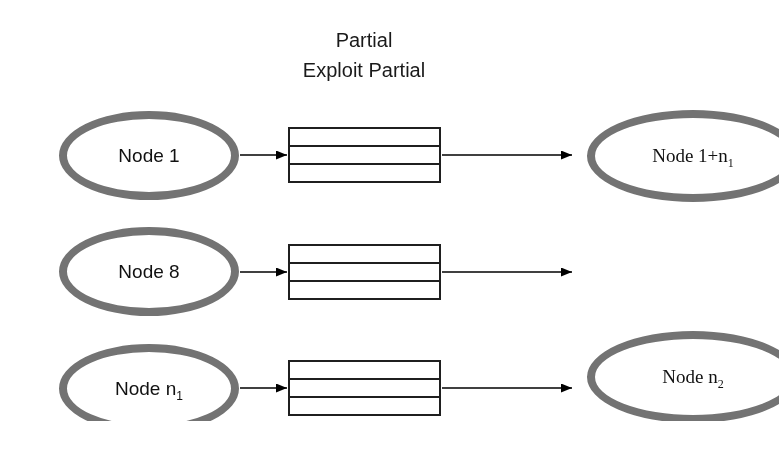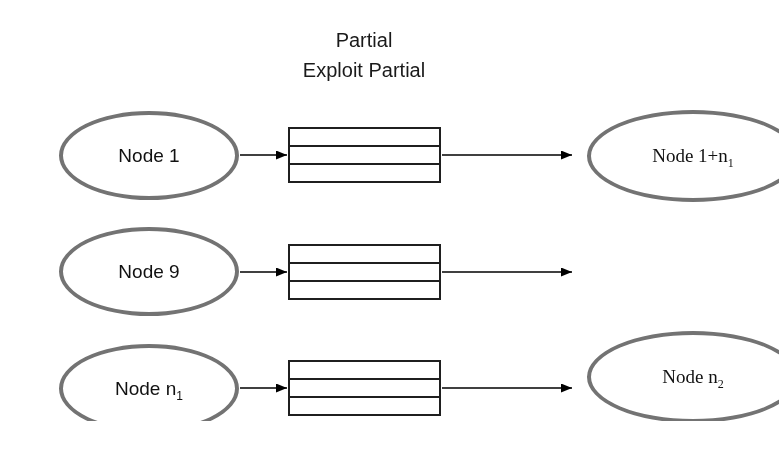--- a/index.html
+++ b/index.html
@@ -23,21 +23,21 @@
     width: 220px;
     text-align: center;
     font-size: 20px;
     line-height: 30px;
     color: #1a1a1a;
   }
   .ellipse {
     position: absolute;
     box-sizing: border-box;
     background: #ffffff;
-    border: 4px solid #737373;
+    border: 8px solid #737373;
     border-radius: 50%;
     display: flex;
     align-items: center;
     justify-content: center;
     font-size: 19px;
     color: #111111;
     white-space: nowrap;
   }
   .ellipse.left  { left: 23px;  width: 180px; height: 89px; }
   .ellipse.right { left: 551px; width: 212px; height: 92px; font-family: Liberation Serif, serif; }
@@ -90,21 +90,21 @@
   <div class="stack stack1">
     <div class="cell"></div>
     <div class="cell"></div>
     <div class="cell"></div>
   </div>
   <div class="ellipse right row1">
     <span class="label"><span>Node 1+n</span><sub>1</sub></span>
   </div>
 
   <div class="ellipse left row2">
-    <span class="label"><span>Node 9</span><sub></sub></span>
+    <span class="label"><span>Node 8</span><sub></sub></span>
   </div>
   <div class="stack stack2">
     <div class="cell"></div>
     <div class="cell"></div>
     <div class="cell"></div>
   </div>
 
   <div class="ellipse left row3">
     <span class="label"><span>Node n</span><sub>1</sub></span>
   </div>

